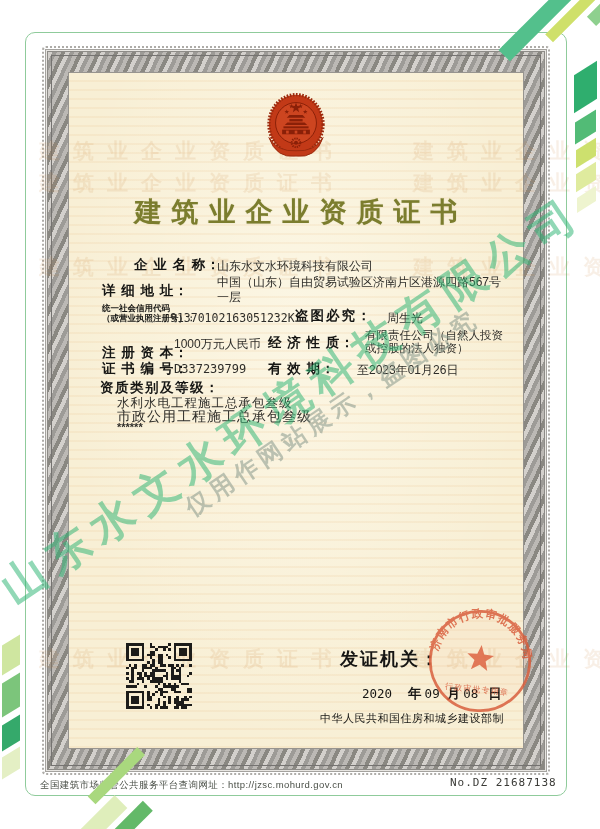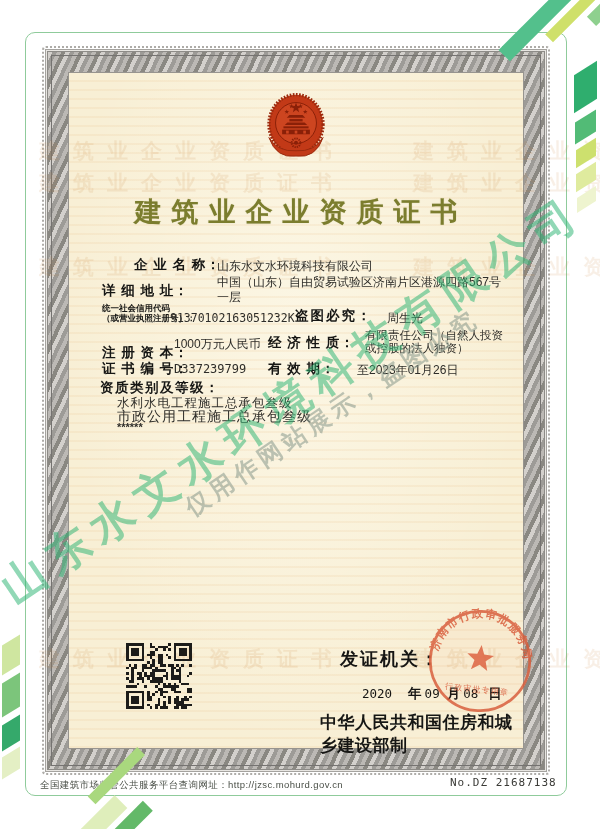--- a/index.html
+++ b/index.html
@@ -38,21 +38,21 @@
   .small-lbl{position:absolute;font-weight:bold;font-size:8.5px;color:#161614;white-space:nowrap;z-index:2;}
   .mono{font-family:"DejaVu Sans Mono","Liberation Mono",monospace;}
 
   
   .qr{position:absolute;left:57px;top:570px;width:66px;height:66px;z-index:2;}
   .issuer{position:absolute;left:271px;top:574px;font-weight:bold;font-size:18px;letter-spacing:2px;color:#161614;z-index:2;}
   .seal{position:absolute;left:357px;top:534px;width:108px;height:108px;z-index:6;opacity:0.82;transform:rotate(6deg);}
   .date-row{position:absolute;left:293px;top:611px;white-space:nowrap;z-index:2;color:#161614;}
   .date-row .num{font-family:"DejaVu Sans Mono","Liberation Mono",monospace;font-size:12.5px;}
   .date-row .dlbl{font-weight:bold;font-size:13.5px;}
-  .made-by{position:absolute;left:251px;top:638px;font-weight:bold;font-size:17px;letter-spacing:0.5px;color:#161614;z-index:2;}
+  .made-by{position:absolute;left:251px;top:638px;font-weight:normal;font-size:11px;letter-spacing:0.5px;color:#161614;z-index:2;}
 
   
   .wm-big{position:absolute;left:6px;top:563px;transform:rotate(-34deg);transform-origin:0 50%;
     font-size:44px;font-weight:bold;letter-spacing:9px;white-space:nowrap;
     color:rgba(44,180,115,0.52);z-index:30;}
   .wm-small{position:absolute;left:188px;top:494px;transform:rotate(-34deg);transform-origin:0 50%;
     font-size:24px;font-weight:bold;letter-spacing:5px;white-space:nowrap;
     color:rgba(135,152,138,0.55);z-index:30;}
 
   

